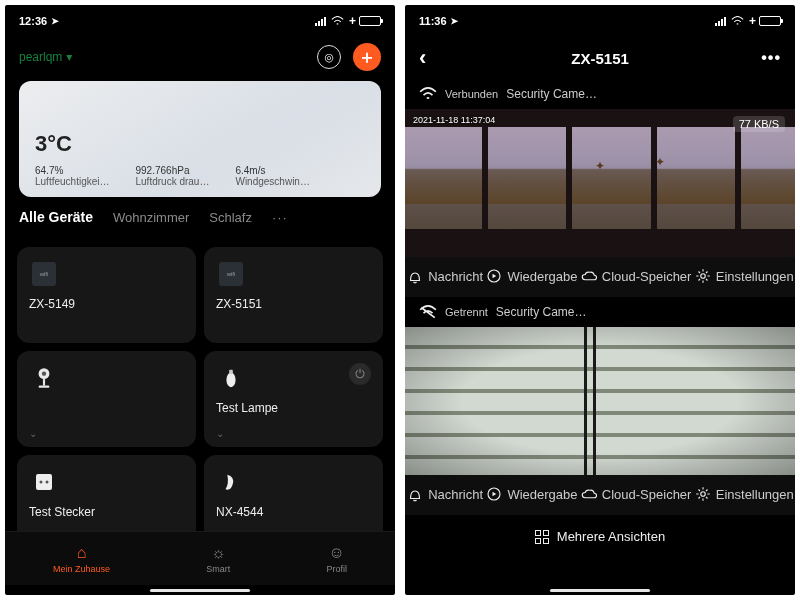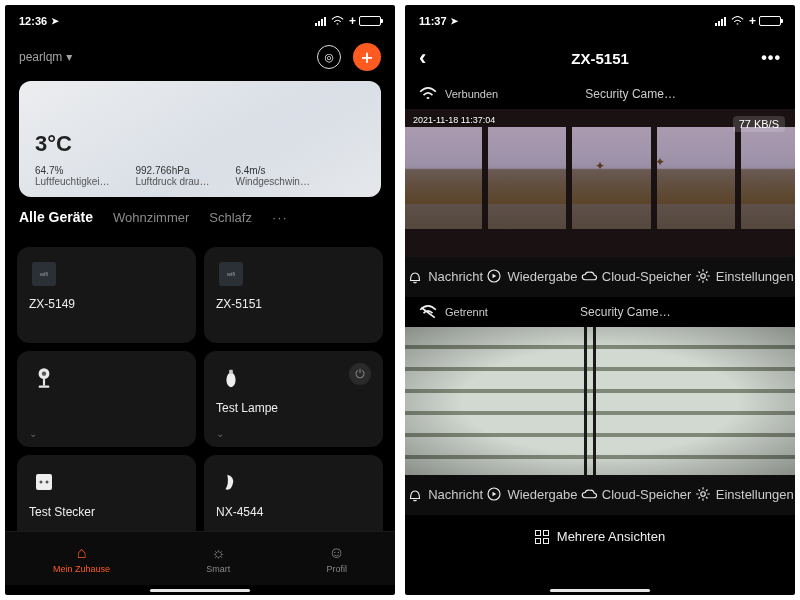--- a/index.html
+++ b/index.html
@@ -39,21 +39,21 @@
   .battery::after {
     content:""; position:absolute; right:-3px; top:2px; width:2px; height:4px;
     background:#fff; border-radius:0 1px 1px 0;
   }
   .battery .fill { background:#fff; height:100%; width:95%; border-radius:1px;}
   .plus { margin-right:3px; font-size:12px; font-weight:700;}
   
   .hdr-left {
     display:flex; align-items:center; padding: 6px 14px 10px;
   }
-  .hdr-left .acct { color:#a3a3a3; font-size:12px; display:flex; align-items:center; gap:4px;}
+  .hdr-left .acct { color:#15803d; font-size:12px; display:flex; align-items:center; gap:4px;}
   .hdr-left .spacer{flex:1;}
   .circle-icon {
     width:24px;height:24px;border:1.5px solid #ddd;border-radius:50%;
     display:flex;align-items:center;justify-content:center;font-size:11px;
     margin-right:12px;
   }
   .add-btn {
     width:28px;height:28px;background:#ff5a1f;border-radius:50%;
     display:flex;align-items:center;justify-content:center;font-size:18px;font-weight:700;
   }
@@ -115,21 +115,21 @@
   }
   .hdr-right .back { font-size:22px; width:20px;}
   .hdr-right .title { flex:1; text-align:center;}
   .hdr-right .dots { font-size:16px; letter-spacing:1px;}
   .feed {
     display:flex; flex-direction:column;
   }
   .feedtop {
     display:flex; align-items:center; gap:8px; padding: 6px 14px; font-size:11px; color:#ccc;
   }
-  .feedtop .name { flex:1; text-align:center; font-size:12px; overflow:hidden; white-space:nowrap; text-overflow:ellipsis;}
+  .feedtop .name { flex:1; text-align:left; font-size:12px; overflow:hidden; white-space:nowrap; text-overflow:ellipsis;}
   .video {
     height: 148px; position:relative; overflow:hidden;
   }
   .video .timestamp {
     position:absolute; top:6px; left:8px; font-size:9px; color:#fff; text-shadow:0 0 3px #000;
     z-index:3;
   }
   .video .rate {
     position:absolute; top:7px; right:10px; font-size:11px; color:#fff;
     background:rgba(255,255,255,0.15); padding:2px 6px; border-radius:4px; z-index:3;
@@ -315,21 +315,21 @@
     </div>
   </div>
   <div class="home-ind">
       <span></span>
     </div>
 </div>
 
 <div class="phone">
 
   <div class="statusbar">
-    <span class="time">11:37</span>
+    <span class="time">11:36</span>
     <span class="loc">➤</span>
     <span class="spacer"></span>
     <span class="sigbars">
         <span></span>
         <span></span>
         <span></span>
         <span></span>
       </span>
     <svg class="wifi" viewBox="0 0 16 12">
         <path d="M1 4 Q8 -3 15 4 M4 7 Q8 3 12 7 M7 10 Q8 9 9 10" stroke="#fff" fill="none" stroke-width="1.3"></path>

